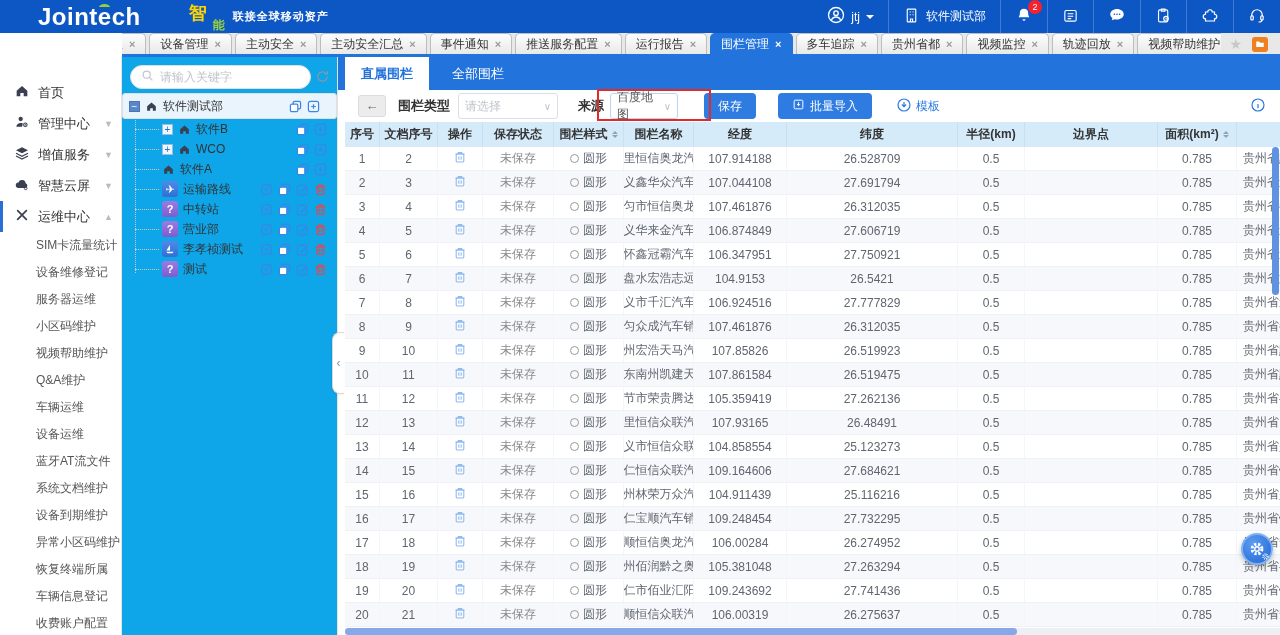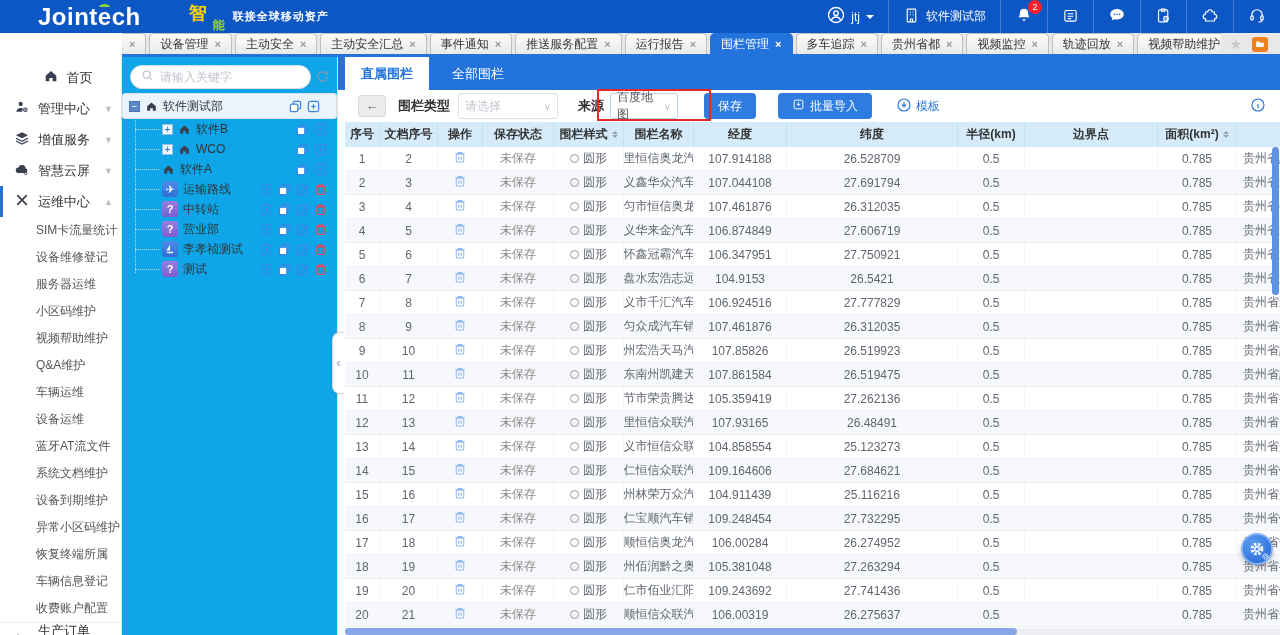--- a/index.html
+++ b/index.html
@@ -31,21 +31,21 @@
   .tab .x { color:#999; font-size:11px; font-weight:bold; }
   .tab.active { background:#2273dc; border-color:#2273dc; color:#fff; }
   .tab.active .x { color:#fff; }
   .strip-icons { display:flex; align-items:center; gap:10px; padding:0 12px 2px 8px; }
   .star { color:#c8c8c8; font-size:14px; cursor:pointer; }
   .obox { width:16px; height:15px; border-radius:3px; background:#ef8020; display:flex; align-items:center; justify-content:center; cursor:pointer; }
 
   
   .sidebar { position:absolute; top:57px; left:0; width:122px; bottom:0; background:#fff; border-right:1px solid #e3e3e3; overflow:hidden; }
   .side-item { display:flex; align-items:center; gap:8px; height:31px; padding-left:14px; font-size:13px; color:#333; cursor:pointer; position:relative; }
-  .side-item:first-child { margin-top:5px;justify-content:center; }
+  .side-item:first-child { margin-top:20px; }
   .side-item.active { border-left:3px solid #2a6fd6; padding-left:11px; }
   .side-item .chev { margin-left:auto; margin-right:8px; color:#bbb; font-size:9px; }
   .side-sub { height:27px; line-height:27px; padding-left:36px; font-size:12px; color:#555; cursor:pointer; white-space:nowrap; }
   .side-bottom { border-top:1px solid #ececec; height:34px; display:flex; align-items:center; gap:8px; padding-left:14px; font-size:13px; color:#333; cursor:pointer; }
   .side-bottom .chev { margin-left:auto; margin-right:8px; color:#bbb; font-size:9px; }
 
   
   .treepanel { position:absolute; top:57px; left:122px; width:216px; bottom:0; background:#0ea5e9; border-right:1px solid #e3e3e3; }
   .searchbar { position:absolute; top:8px; left:8px; right:26px; height:24px; border:1px solid #dcdfe6; border-radius:13px; display:flex; align-items:center; padding:0 10px; gap:6px; color:#c0c4cc; background:#fff; }
   .searchbar .ph { font-size:12px; color:#c0c4cc; }

